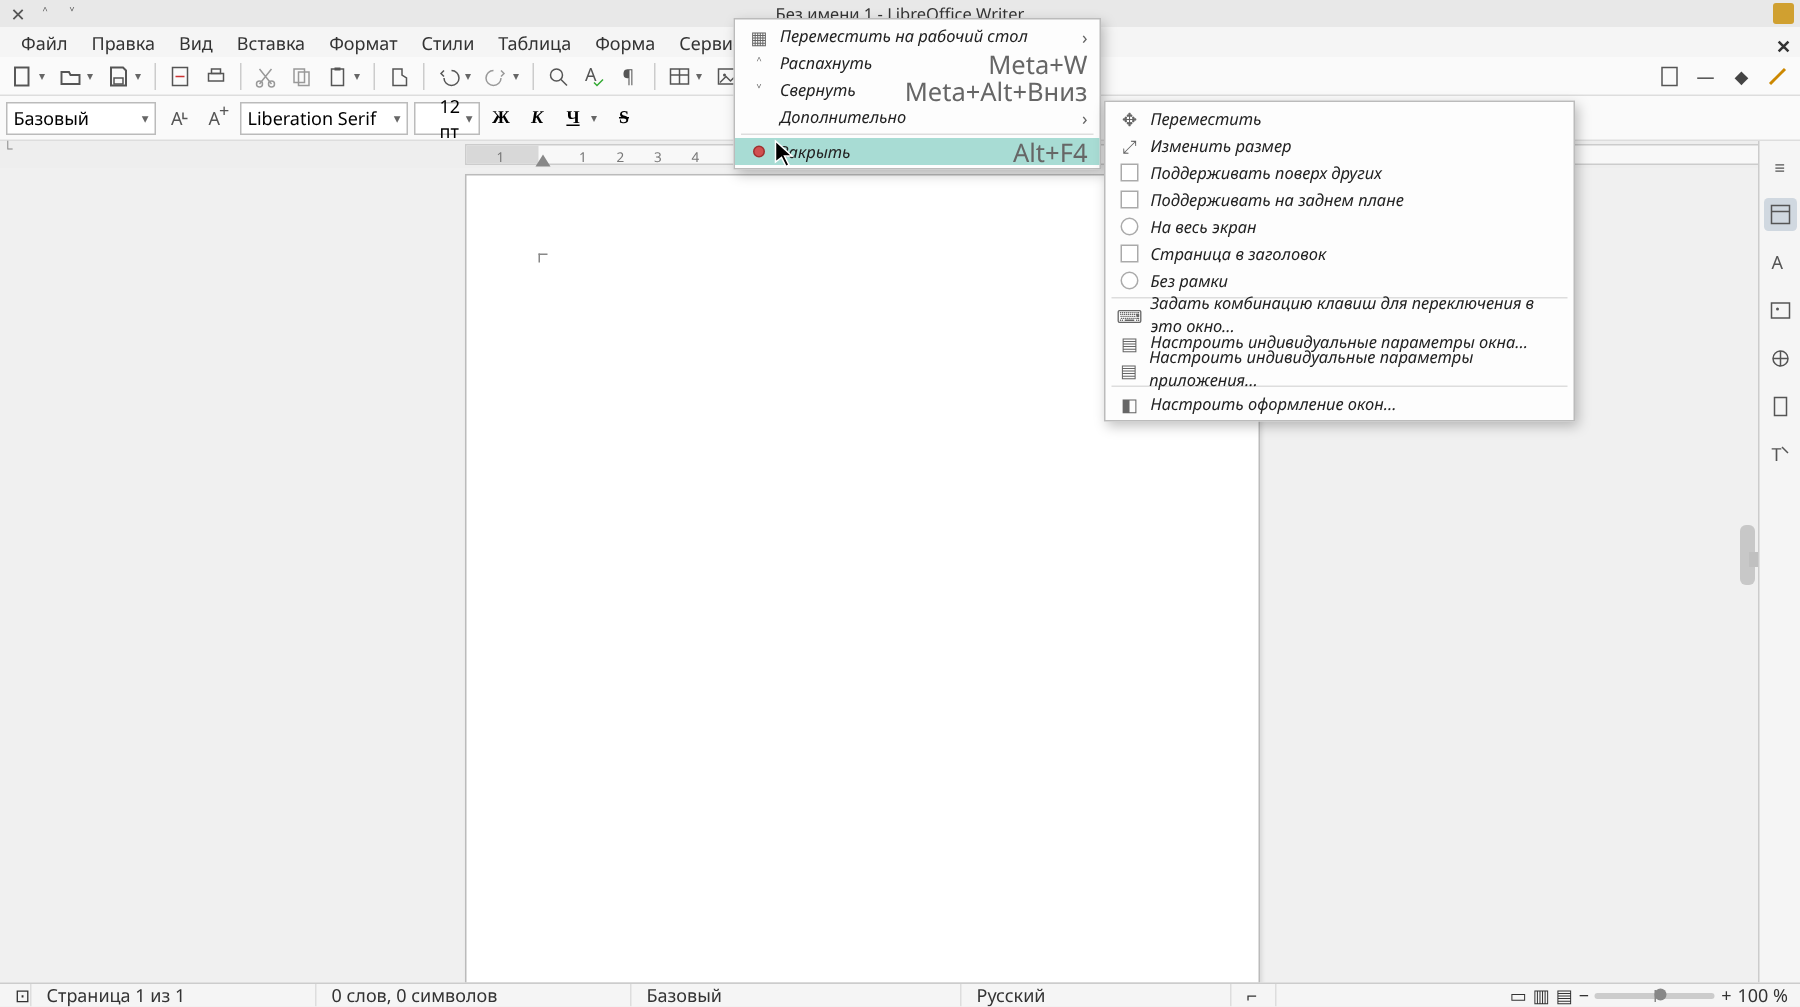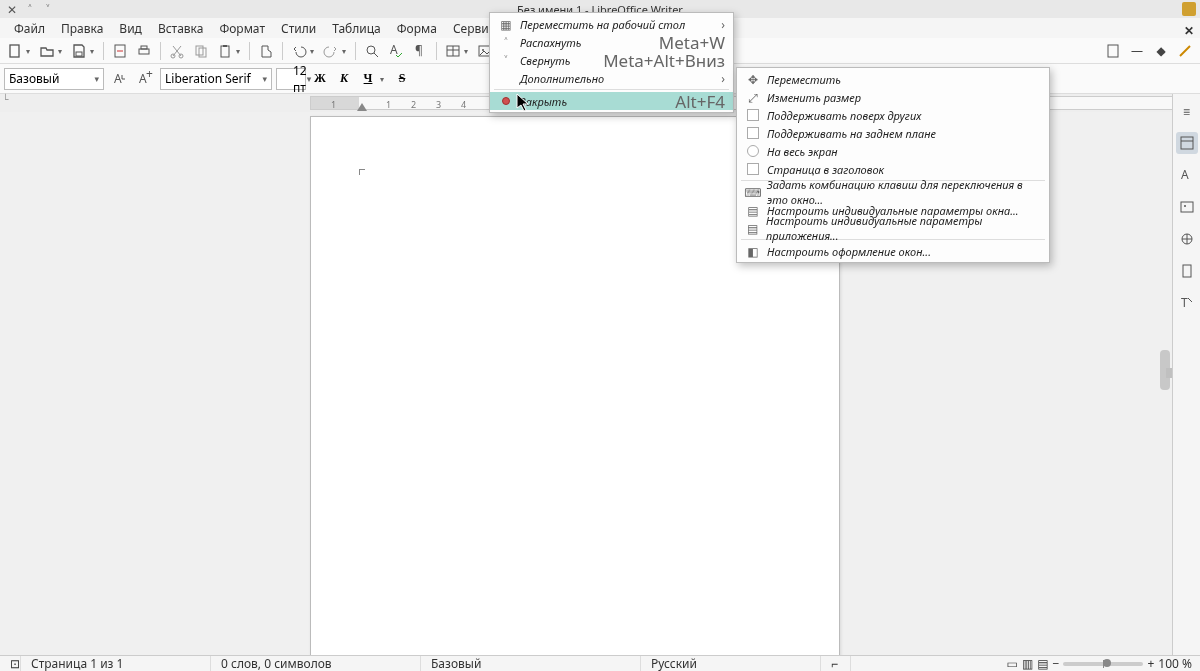--- a/index.html
+++ b/index.html
@@ -22,21 +22,21 @@
 .tbtn { width: 22px; height: 22px; display: flex; align-items: center; justify-content: center; cursor: pointer; border-radius: 3px; color: #444; }
 .tbtn svg { width: 16px; height: 16px; }
 .tsep { width: 1px; height: 18px; background: #ccc; margin: 0 3px; }
 .tdrop { width: 8px; color: #666; font-size: 8px; margin-left: -2px; }
 
 
 .fmtbar { height: 30px; background: #fafafa; border-bottom: 1px solid #ddd; display: flex; align-items: center; padding: 0 4px; gap: 4px; }
 .combo { height: 22px; background: #fff; border: 1px solid #bbb; display: flex; align-items: center; padding: 0 4px; }
 .combo-style { width: 100px; }
 .combo-font { width: 112px; }
-.combo-size { width: 30px; padding-left: 16px; }
+.combo-size { width: 44px; padding-left: 16px; }
 .combo-arrow { margin-left: auto; color: #666; font-size: 9px; }
 .fmt-btn { width: 20px; height: 20px; display: flex; align-items: center; justify-content: center; font-weight: bold; cursor: pointer; font-family: serif; }
 
 
 .ruler-row { height: 18px; background: #eee; display: flex; }
 .ruler-left { width: 310px; }
 .ruler { flex: 1; background: #f8f8f8; border: 1px solid #ccc; position: relative; height: 14px; margin-top: 2px; }
 .ruler-shade { position: absolute; left: 0; width: 48px; top: 0; bottom: 0; background: #d8d8d8; }
 .ruler-tab { position: absolute; bottom: -2px; left: 46px; width: 0; height: 0; border-left: 5px solid transparent; border-right: 5px solid transparent; border-bottom: 8px solid #888; }
 
@@ -423,20 +423,26 @@
         <span class="rad"></span>
       </span>
     <span class="ctx-label">На весь экран</span>
   </div>
   <div class="ctx-item">
     <span class="ctx-icon">
         <span class="chk"></span>
       </span>
     <span class="ctx-label">Страница в заголовок</span>
   </div>
+  <div class="ctx-item">
+    <span class="ctx-icon">
+        <span class="rad"></span>
+      </span>
+    <span class="ctx-label">Без рамки</span>
+  </div>
   <div class="ctx-sep"></div>
   <div class="ctx-item">
     <span class="ctx-icon">⌨</span>
     <span class="ctx-label">Задать комбинацию клавиш для переключения в это окно...</span>
   </div>
   <div class="ctx-item">
     <span class="ctx-icon">▤</span>
     <span class="ctx-label">Настроить индивидуальные параметры окна...</span>
   </div>
   <div class="ctx-item">

